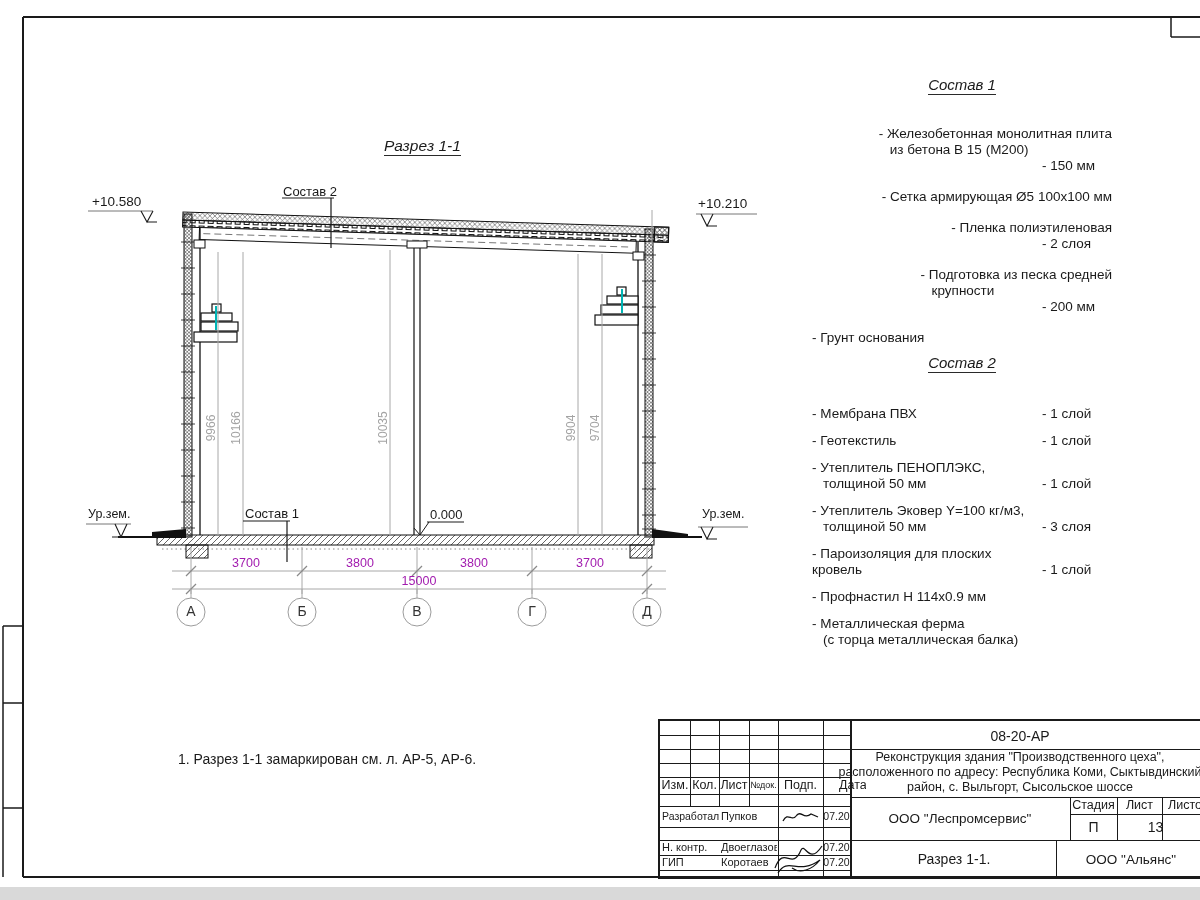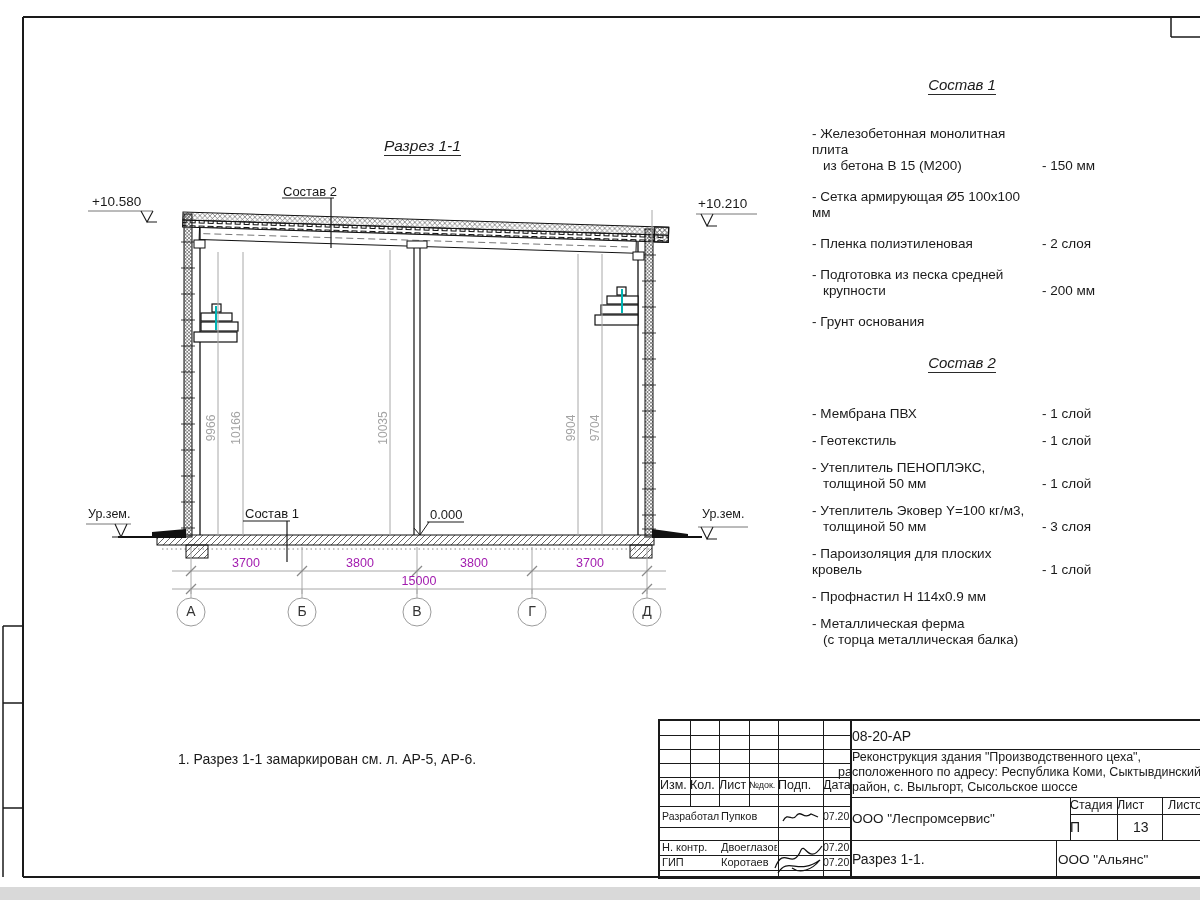--- a/index.html
+++ b/index.html
@@ -14,28 +14,28 @@
   .vdim{position:absolute;width:60px;height:14px;color:#a3a3a3;font-size:12px;text-align:center;
         transform:rotate(-90deg);transform-origin:center center;white-space:nowrap;}
   .axis{position:absolute;width:28px;height:28px;line-height:27px;text-align:center;
         font-size:14px;color:#333;}
   .und{border-bottom:1.2px solid #2a2a2a;padding-bottom:1px;}
   .comp{position:absolute;width:300px;}
   .comp-row{display:flex;align-items:flex-end;font-size:13.5px;line-height:16px;}
   .comp-row .lines{flex:1;}
   .comp-row .l2{padding-left:11px;}
   .comp-row .val{width:70px;white-space:nowrap;}
-  .g15{margin-bottom:15px;} .g11{margin-bottom:11px;}
+  .g15{margin-bottom:15px;flex-direction:column;} .g11{margin-bottom:11px;}
   .heading{position:absolute;width:300px;text-align:center;font-style:italic;font-size:15px;}
   
   .tb{position:absolute;left:658px;top:719px;width:544px;height:160px;
       border:2px solid #1a1a1a;border-right:none;box-sizing:border-box;}
   .tb-v{position:absolute;top:0;width:0;border-left:1px solid #1a1a1a;}
   .tb-h{position:absolute;height:0;border-top:1px solid #1a1a1a;}
-  .tb-c{position:absolute;overflow:hidden;white-space:nowrap;}
+  .tb-c{position:absolute;text-align:center;overflow:hidden;white-space:nowrap;}
   svg{display:block;}
 </style>
 </head>
 <body>
 
 <svg class="abs" style="left:0;top:0;" width="1200" height="900" viewBox="0 0 1200 900">
   <defs>
     <pattern id="xh" width="5" height="5" patternUnits="userSpaceOnUse">
       <path d="M0,5 L5,0 M0,0 L5,5" stroke="#666" stroke-width="0.7"></path>
     </pattern>
@@ -367,21 +367,21 @@
   <div class="tb-h" style="top:28px;left:190px;width:354px;"></div>
   <div class="tb-h" style="top:76px;left:190px;width:354px;"></div>
   <div class="tb-h" style="top:93px;left:410px;width:134px;"></div>
   <div class="tb-h" style="top:119px;width:544px;"></div>
 
   <div class="tb-c" style="left:0;top:56px;width:30px;height:17px;line-height:17px;font-size:12.5px;">Изм.</div>
   <div class="tb-c" style="left:30px;top:56px;width:29px;height:17px;line-height:17px;font-size:12.5px;">Кол.</div>
   <div class="tb-c" style="left:59px;top:56px;width:30px;height:17px;line-height:17px;font-size:12.5px;">Лист</div>
   <div class="tb-c" style="left:89px;top:56px;width:29px;height:17px;line-height:17px;font-size:9px;">№док.</div>
   <div class="tb-c" style="left:118px;top:56px;width:45px;height:17px;line-height:17px;font-size:12.5px;">Подп.</div>
-  <div class="tb-c" style="left:163px;top:56px;width:27px;height:17px;line-height:17px;font-size:12.5px;">Дата</div>
+  <div class="tb-c" style="left:163px;top:56px;width:27px;height:17px;line-height:17px;font-size:12.5px;padding-left:16px;">Дата</div>
 
   <div class="tb-c" style="left:2px;top:85px;width:57px;height:21px;line-height:21px;font-size:10.5px;text-align:left;">Разработал</div>
   <div class="tb-c" style="left:61px;top:85px;width:56px;height:21px;line-height:21px;font-size:11px;text-align:left;">Пупков</div>
   <div class="tb-c" style="left:163px;top:85px;width:27px;height:21px;line-height:21px;font-size:10.5px;">07.20</div>
   <div class="tb-c" style="left:2px;top:119px;width:57px;height:15px;line-height:15px;font-size:11px;text-align:left;">Н. контр.</div>
   <div class="tb-c" style="left:61px;top:119px;width:56px;height:15px;line-height:15px;font-size:11px;text-align:left;">Двоеглазов</div>
   <div class="tb-c" style="left:163px;top:119px;width:27px;height:15px;line-height:15px;font-size:10.5px;">07.20</div>
   <div class="tb-c" style="left:2px;top:134px;width:57px;height:15px;line-height:15px;font-size:11px;text-align:left;">ГИП</div>
   <div class="tb-c" style="left:61px;top:134px;width:56px;height:15px;line-height:15px;font-size:11px;text-align:left;">Коротаев</div>
   <div class="tb-c" style="left:163px;top:134px;width:27px;height:15px;line-height:15px;font-size:10.5px;">07.20</div>

